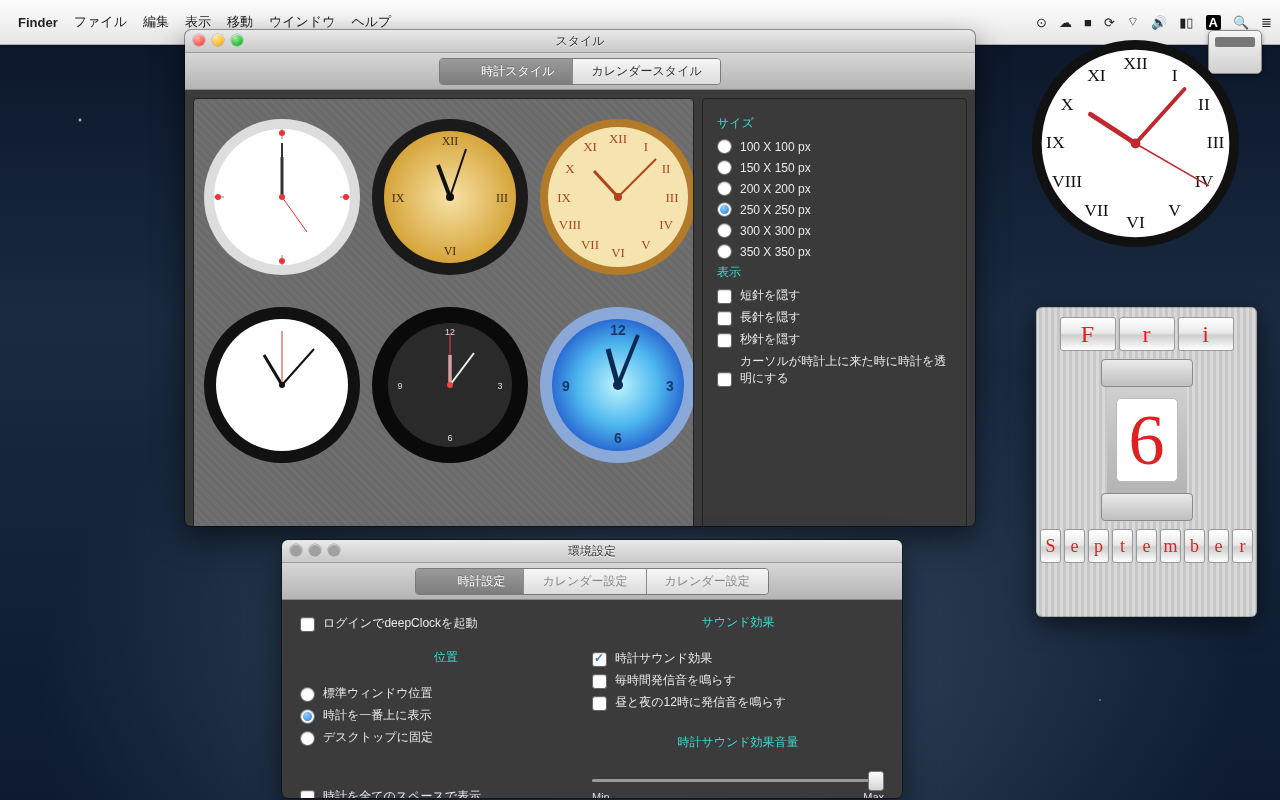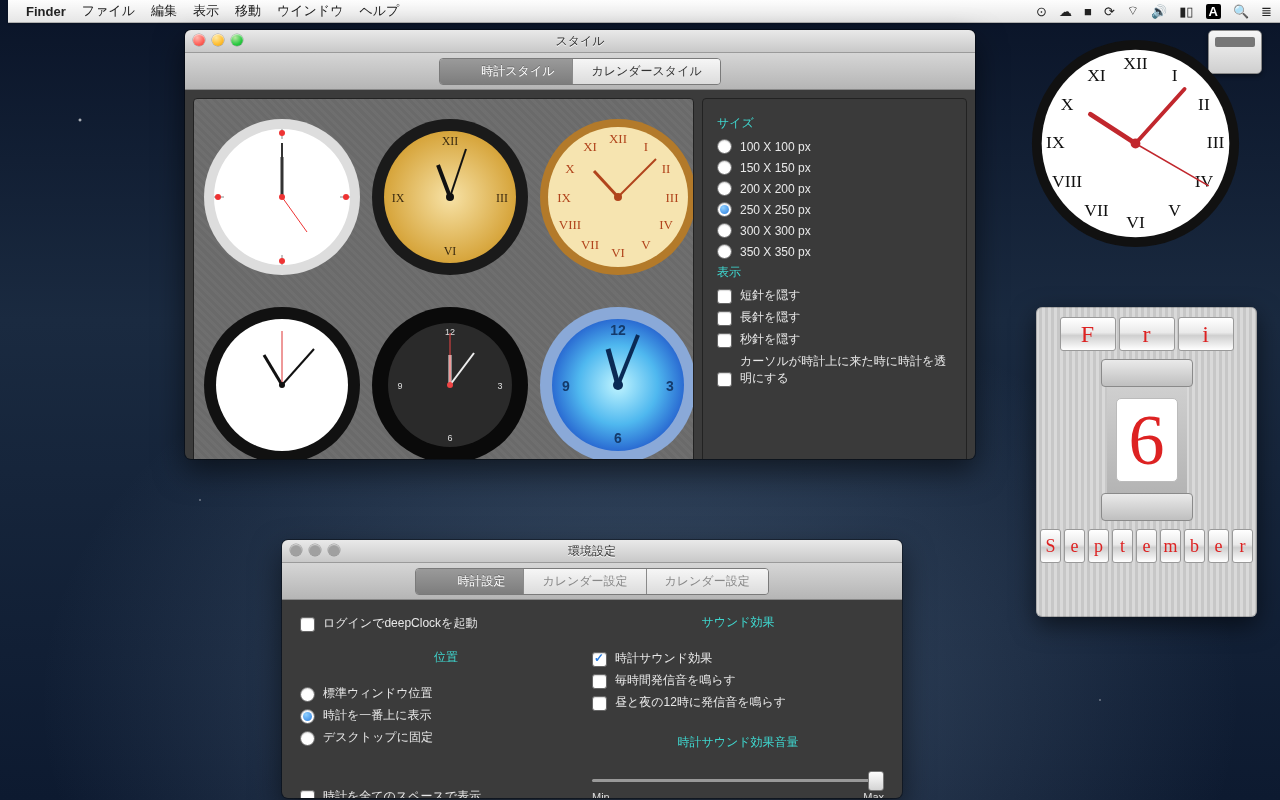--- a/index.html
+++ b/index.html
@@ -8,21 +8,21 @@
       radial-gradient(1000px 700px at 640px 700px, rgba(140,170,200,.35), rgba(10,20,40,0) 60%),
       radial-gradient(2px 2px at 80px 120px,#fff,transparent),
       radial-gradient(1px 1px at 300px 50px,#fff,transparent),
       radial-gradient(1px 1px at 950px 300px,#fff,transparent),
       radial-gradient(1px 1px at 700px 650px,#fff,transparent),
       radial-gradient(1px 1px at 200px 500px,#fff,transparent),
       radial-gradient(1px 1px at 1100px 700px,#fff,transparent),
       linear-gradient(#0a1428,#1a2a40 40%,#0d1a30);
   }
   
-  .menubar{position:absolute;top:0;left:0;right:0;height:22px;background:linear-gradient(#fdfdfd,#e6e6e6);border-bottom:1px solid #b0b0b0;display:flex;align-items:center;padding:0 8px;box-shadow:0 1px 2px rgba(0,0,0,.2);margin-left:8px;}
+  .menubar{position:absolute;top:0;left:0;right:0;height:22px;background:linear-gradient(#fdfdfd,#e6e6e6);border-bottom:1px solid #b0b0b0;display:flex;align-items:center;padding:11px 8px;box-shadow:0 1px 2px rgba(0,0,0,.2);}
   .menubar .apple{font-size:14px;margin-right:10px;}
   .menubar .menu-item{font-size:13px;margin-right:16px;color:#222;cursor:default;}
   .menubar .app-name{font-weight:bold;}
   .menubar .spacer{flex:1;}
   .menubar .right-icon{font-size:13px;margin-left:12px;color:#222;}
   
   .window{position:absolute;border-radius:6px;box-shadow:0 12px 30px rgba(0,0,0,.55),0 0 0 1px rgba(0,0,0,.35);overflow:hidden;}
   .titlebar{height:22px;background:linear-gradient(#e9e9e9,#c8c8c8);border-bottom:1px solid #9a9a9a;display:flex;align-items:center;justify-content:center;position:relative;}
   .traffic{position:absolute;left:8px;top:4px;display:flex;gap:7px;}
   .dot{width:12px;height:12px;border-radius:50%;box-shadow:inset 0 1px 1px rgba(255,255,255,.6),0 0 0 .5px rgba(0,0,0,.3);}
@@ -31,21 +31,21 @@
   .dot.g{background:radial-gradient(circle at 35% 30%,#b6e7a0,#28c940 60%,#1f9a32);}
   .dot.dim{background:#a0a0a0;}
   .title{font-size:12px;color:#333;text-shadow:0 1px 0 #fff;}
   .toolbar{height:36px;background:linear-gradient(#d6d6d6,#b5b5b5);border-bottom:1px solid #888;display:flex;align-items:center;justify-content:center;}
   .seg{display:flex;border:1px solid #7a7a7a;border-radius:4px;overflow:hidden;box-shadow:inset 0 1px 0 rgba(255,255,255,.4);}
   .seg button{border:none;font-size:12px;padding:4px 18px;background:linear-gradient(#f6f6f6,#dcdcdc);color:#333;cursor:pointer;border-right:1px solid #8a8a8a;}
   .seg button:last-child{border-right:none;}
   .seg button.active{background:linear-gradient(#9a9a9a,#7d7d7d);color:#fff;text-shadow:0 -1px 0 rgba(0,0,0,.3);padding-left:41px;}
   .seg button.dim{color:#888;}
   
-  #style-window{left:185px;top:30px;width:790px;height:429px;background:#3b3b3b;}
+  #style-window{left:185px;top:30px;width:790px;height:496px;background:#3b3b3b;}
   .style-body{display:flex;height:calc(100% - 58px);padding:8px;gap:8px;}
   .clock-grid{flex:1;background:
       repeating-linear-gradient(45deg,rgba(255,255,255,.03) 0 3px,transparent 3px 6px),
       #6a6a6a;
     border:1px solid #222;border-radius:4px;overflow:hidden;display:grid;grid-template-columns:repeat(3,1fr);grid-auto-rows:180px;gap:8px;padding:8px;align-content:start;}
   .clock-cell{display:flex;align-items:center;justify-content:center;}
   .side-panel{width:235px;background:#3a3a3a;border:1px solid #222;border-radius:4px;padding:12px 14px;color:#e8e8e8;font-size:12px;overflow:auto;}
   .section-h{color:#3fd8d0;font-size:12px;margin:4px 0 6px;}
   .opt{display:flex;align-items:flex-end;gap:8px;margin:5px 0;color:#e8e8e8;}
   .radio,.check{width:13px;height:13px;flex:none;border-radius:3px;background:#fff;border:1px solid #666;position:relative;box-shadow:inset 0 1px 1px rgba(0,0,0,.15);margin-top:1px;}

